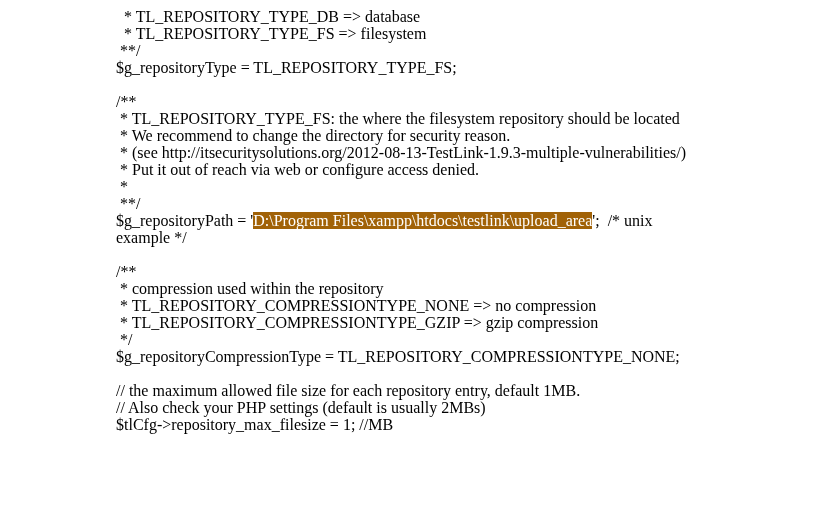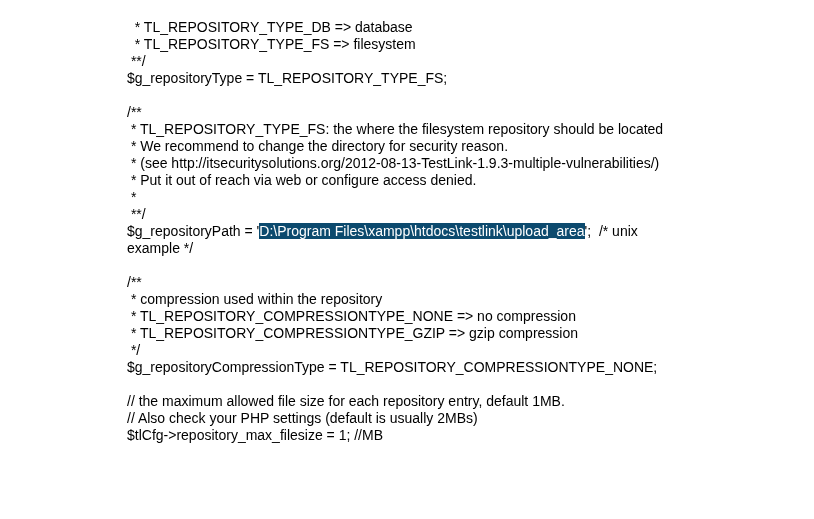--- a/index.html
+++ b/index.html
@@ -16,36 +16,36 @@
   }
 
   #code-view {
     position: absolute;
     left: 116px;
     top: 8px;
     width: 580px;
   }
 
   pre.code-block {
-    margin: 11px;
+    margin: 0;
     padding: 0;
-    font-family: Liberation Sans, sans-serif;
-    font-size: 14px;
+    font-family: Liberation Serif, serif;
+    font-size: 16px;
     line-height: 17px;
     color: #000000;
     white-space: pre-wrap;
     word-break: break-word;
     overflow-wrap: break-word;
     letter-spacing: 0px;
     -webkit-font-smoothing: none;
   }
 
   
   .sel {
-    background: #0c4a6e;
+    background: #a16207;
     color: #ffffff;
     box-decoration-break: clone;
     -webkit-box-decoration-break: clone;
   }
 </style>
 </head>
 <body>
 
 <div id="code-view">
   <pre class="code-block"><span>  * TL_REPOSITORY_TYPE_DB =&gt; database

